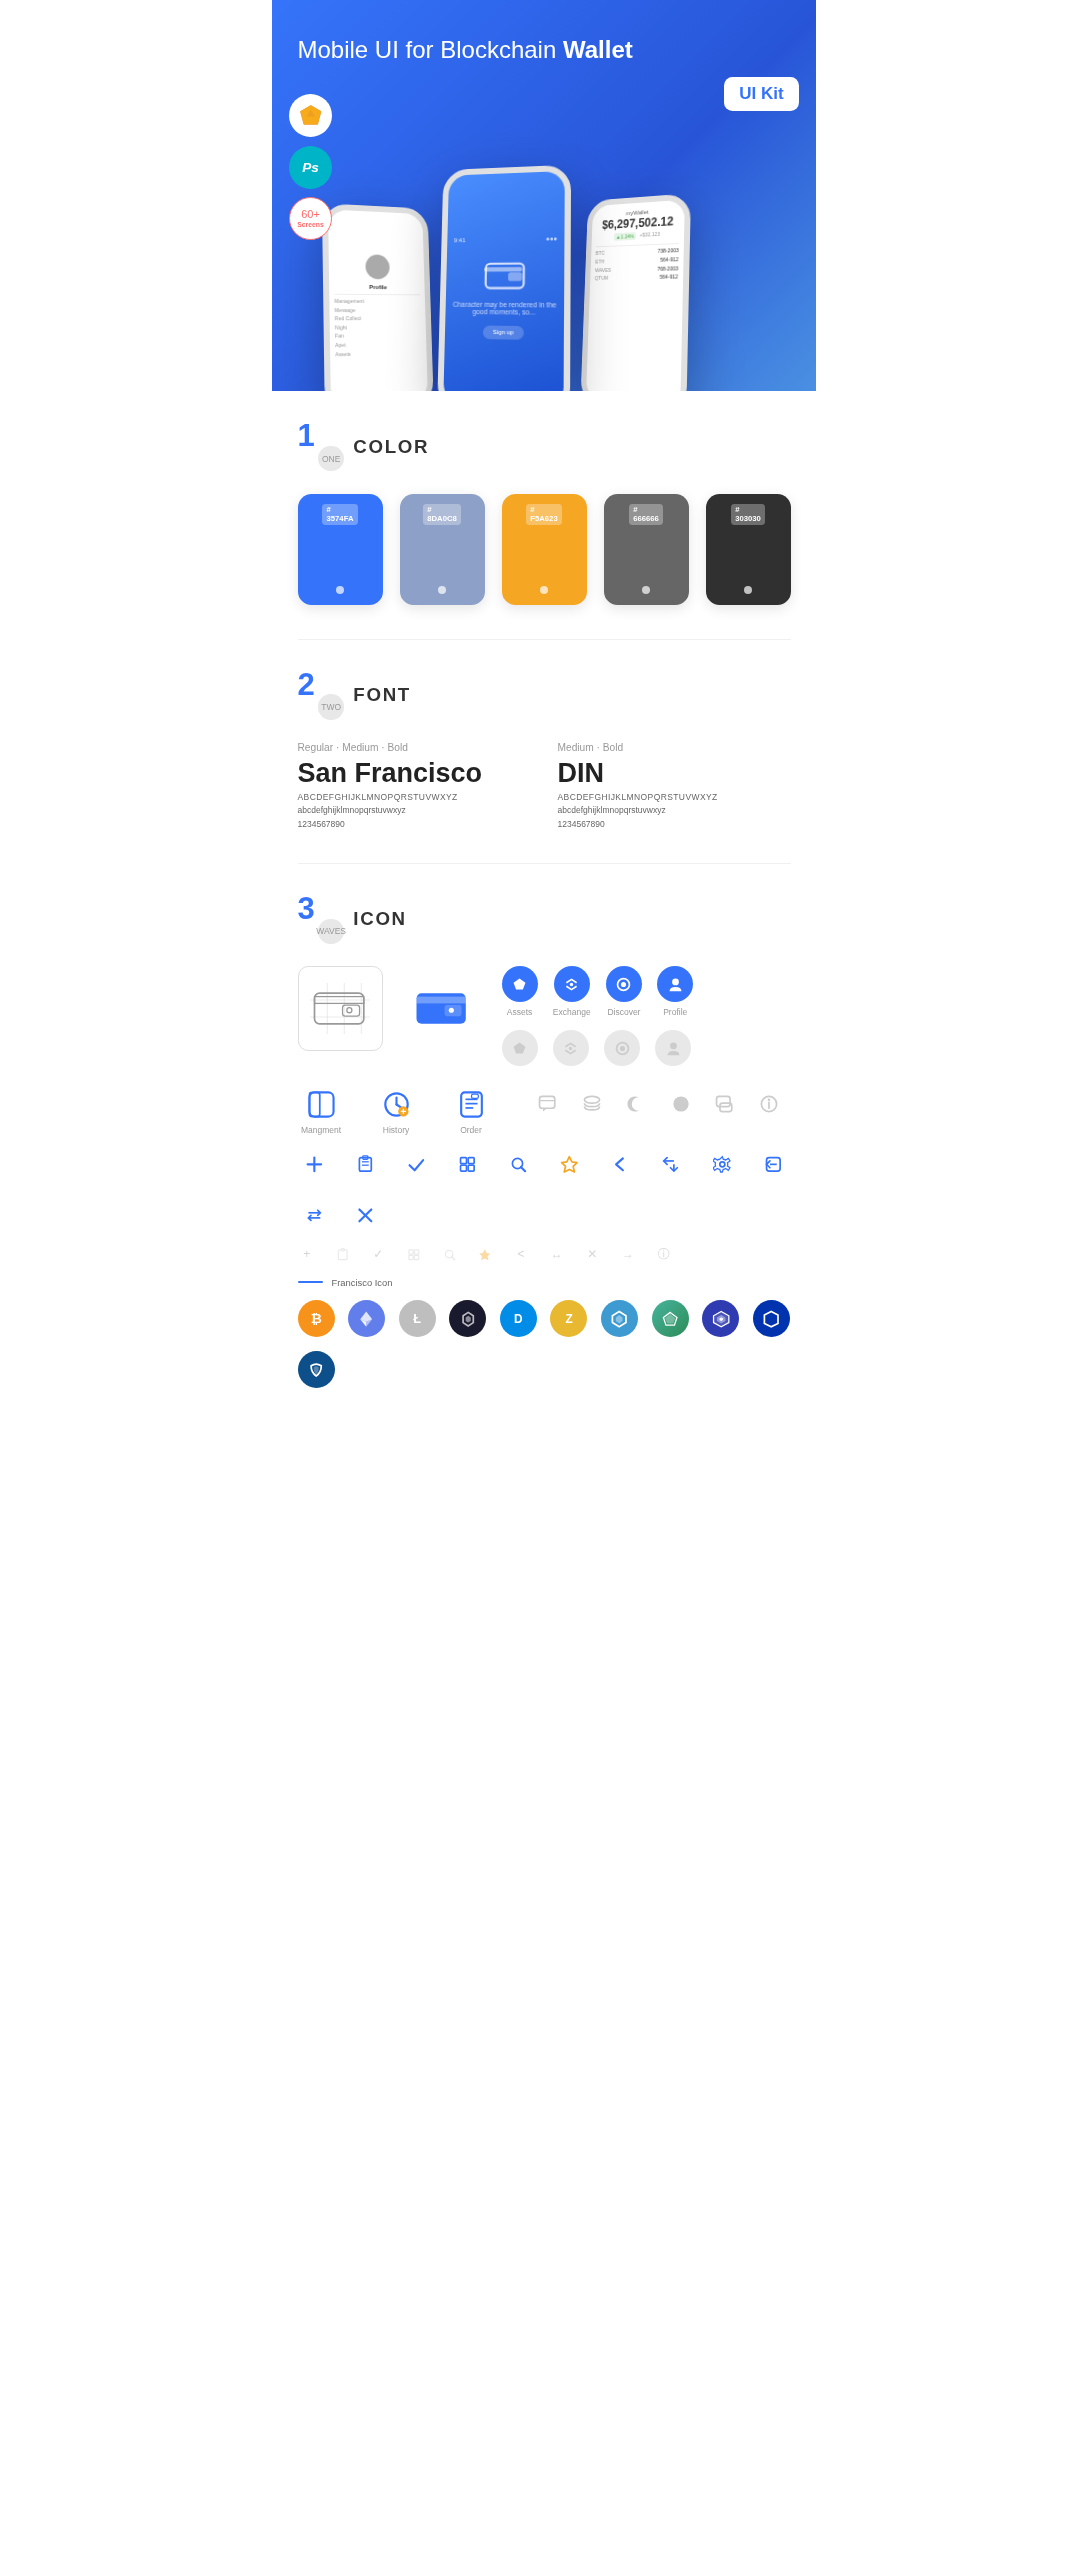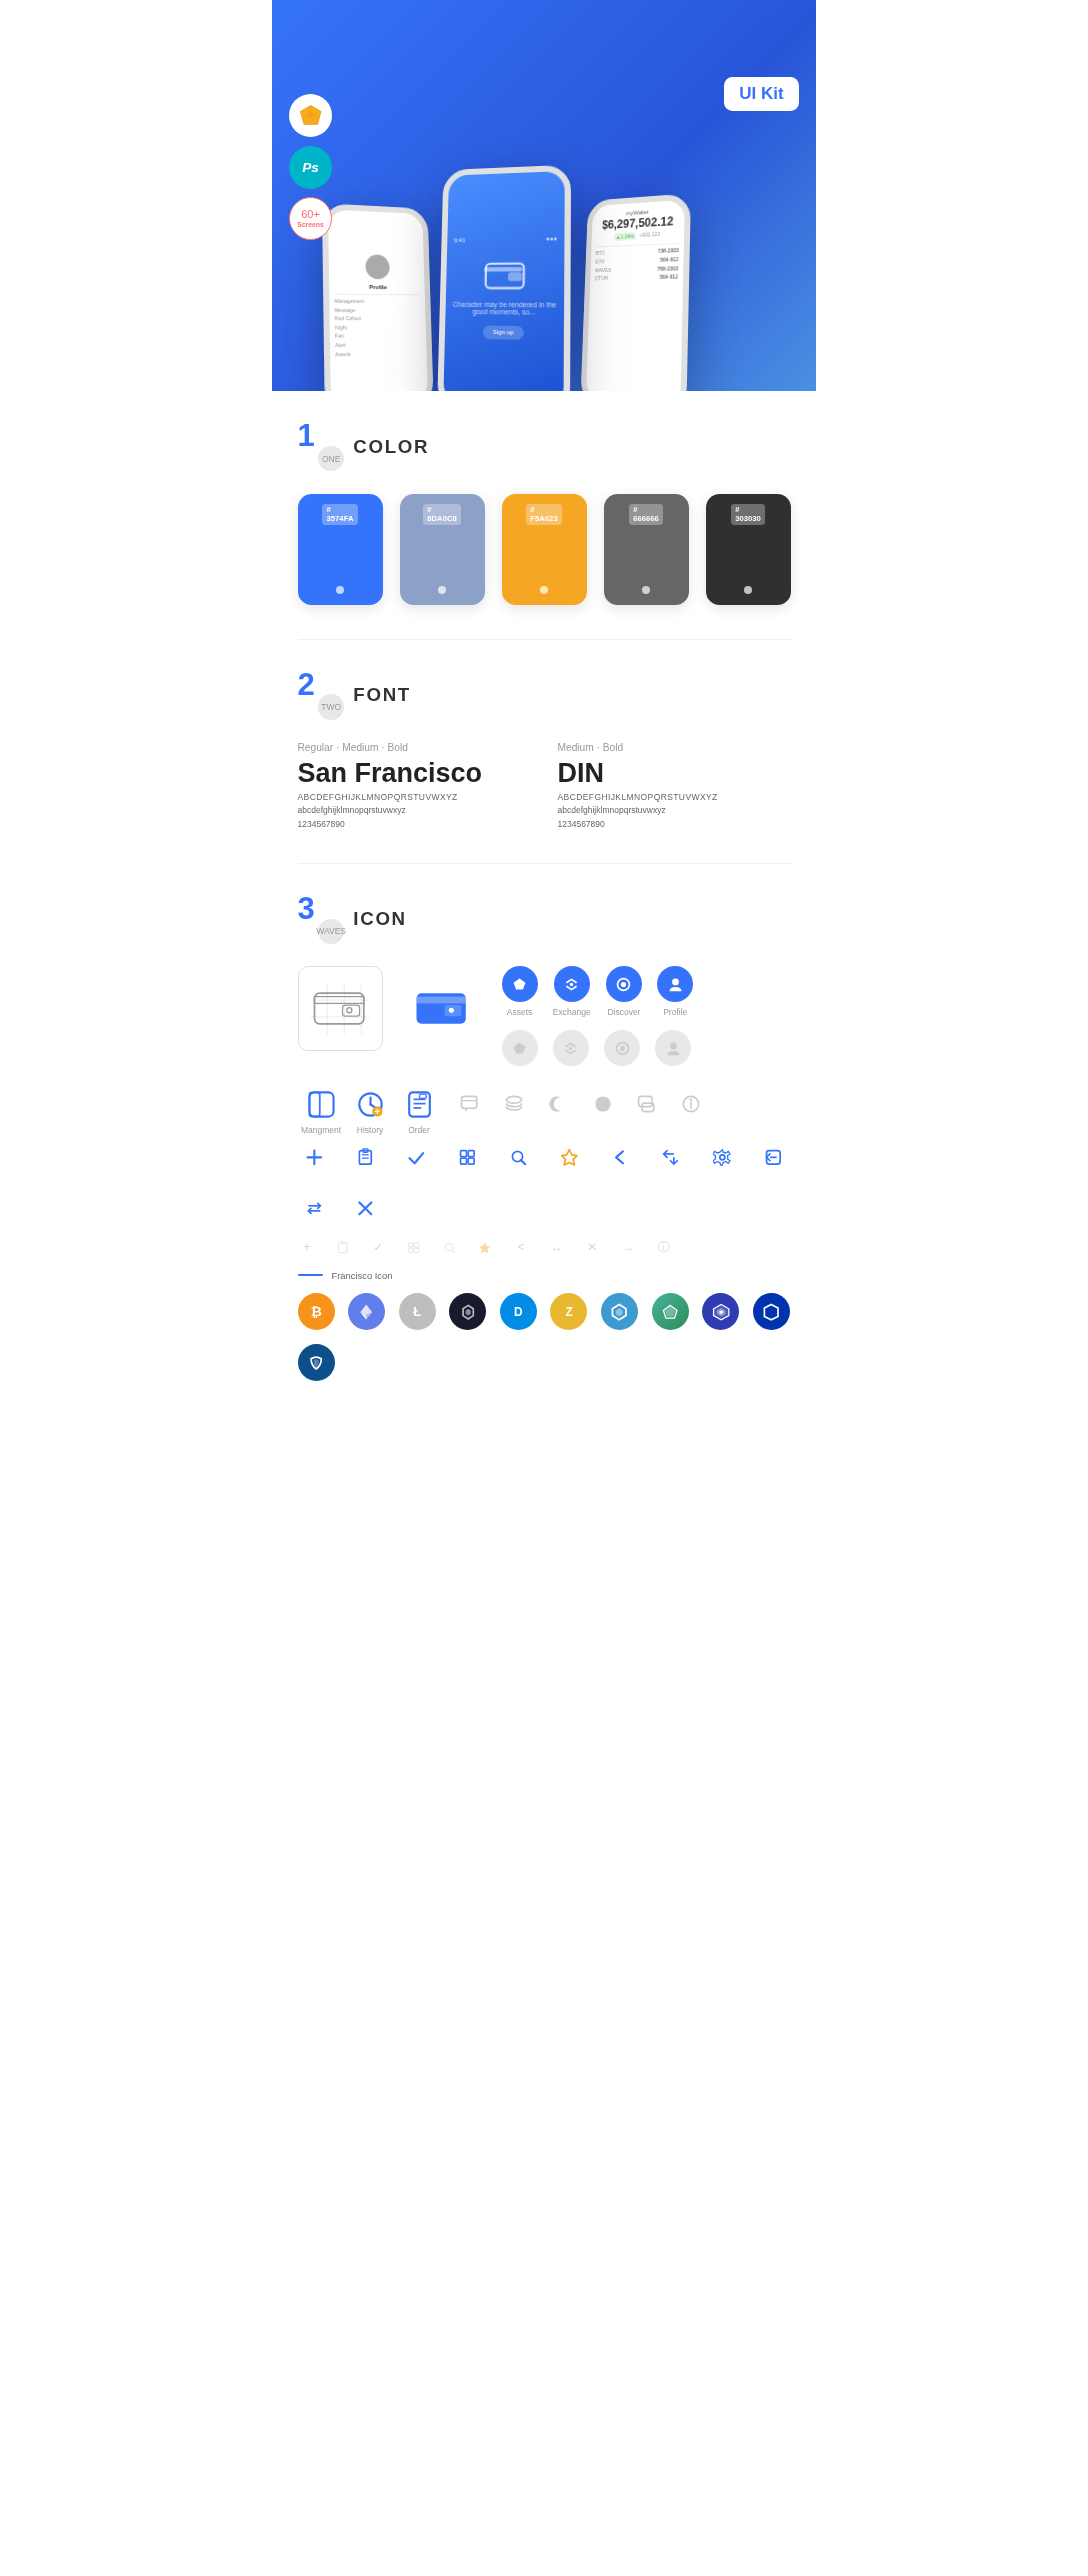--- a/index.html
+++ b/index.html
@@ -358,20 +358,23 @@
     .icon-nav-row {
       display: flex;
       gap: 15.3px;
       align-items: flex-start;
     }
   </style>
 </head>
 <body>
 
 <div class="hero">
+  <h1 class="hero-title">
+    <span>Mobile UI for Blockchain </span><strong>Wallet</strong>
+  </h1>
 
   <div class="ui-kit-badge">
     <span>UI Kit</span>
   </div>
 
   <div class="badges-left">
 
     <div class="badge-circle badge-sketch">
       <svg width="25.5" height="25.5" viewBox="0 0 30 30">
         <polygon points="15,3 27,10 23,25 7,25 3,10" fill="#F7AB1B" stroke="#E8922A" stroke-width="1"></polygon>
@@ -629,21 +632,21 @@
             <svg width="17" height="17" viewBox="0 0 20 20">
               <circle cx="10" cy="7" r="4" fill="#ccc"></circle>
               <path d="M3 18 Q3 13 10 13 Q17 13 17 18" fill="#ccc"></path>
             </svg>
           </div>
         </div>
       </div>
     </div>
   </div>
 
-  <div style="display:flex;gap:2px;align-items:flex-start;margin-bottom:5px;flex-wrap:wrap;">
+  <div style="display:flex;gap:28px;align-items:flex-start;margin-bottom:12px;flex-wrap:wrap;">
 
     <div class="icon-item">
       <div class="icon-box">
         <svg width="31" height="31" viewBox="0 0 36 36">
           <rect x="4" y="4" width="28" height="28" rx="6" fill="none" stroke="#3574FA" stroke-width="2.5"></rect>
           <rect x="4" y="4" width="12" height="28" rx="3" fill="none" stroke="#3574FA" stroke-width="2"></rect>
         </svg>
       </div>
       <span class="label">Mangment</span>
     </div>

